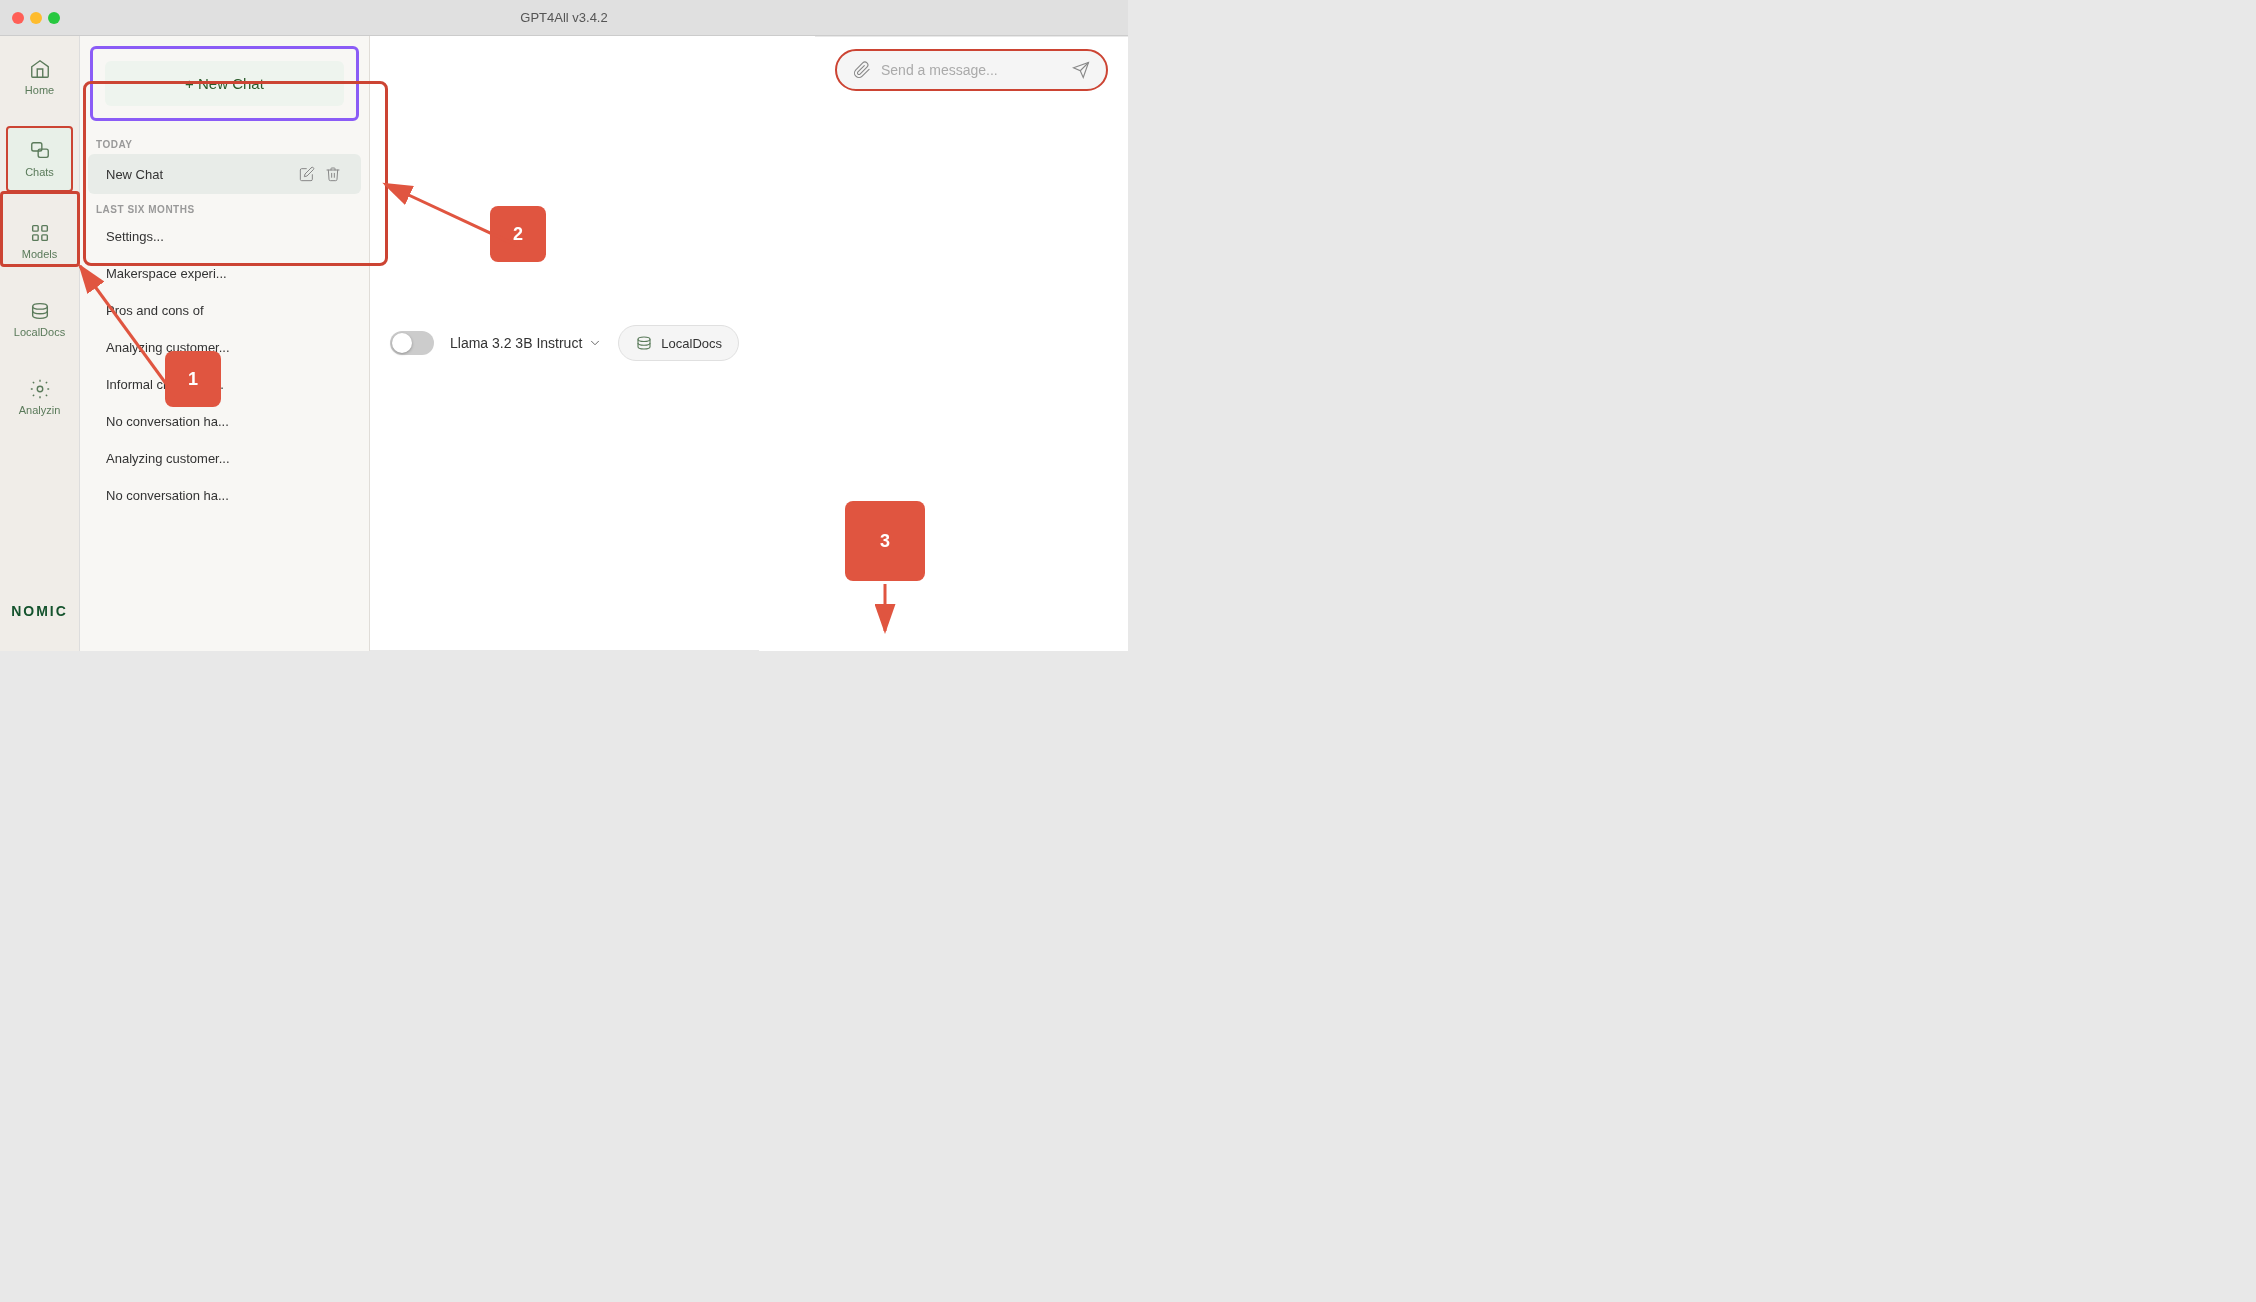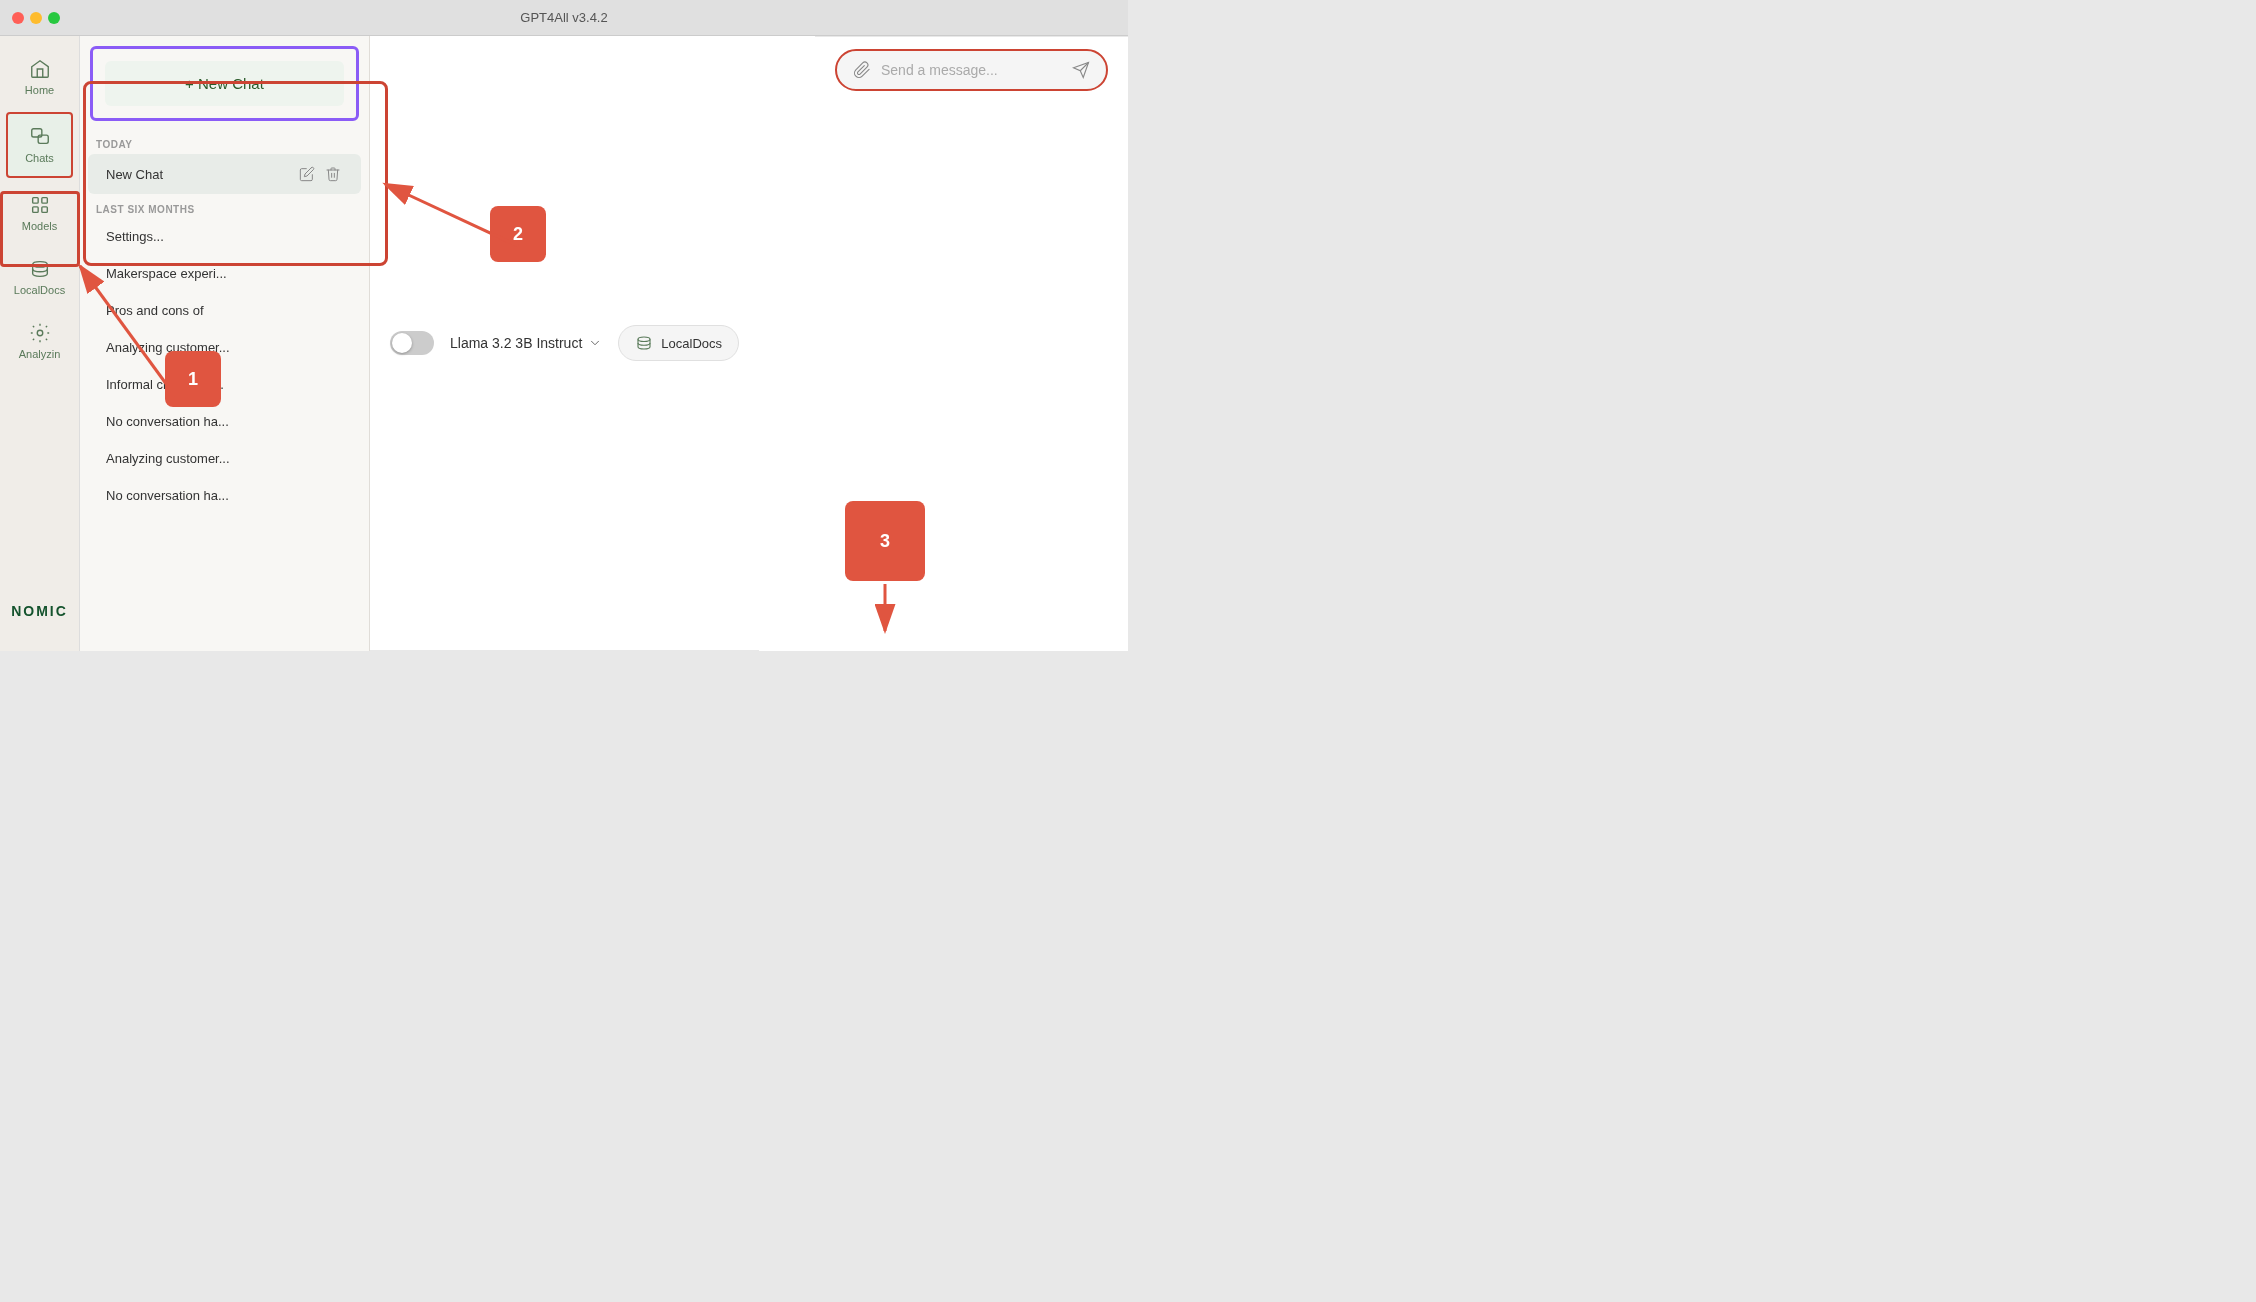--- a/index.html
+++ b/index.html
@@ -63,21 +63,21 @@
     
     .sidebar-icons {
       width: 80px;
       background: #f0ede8;
       display: flex;
       flex-direction: column;
       align-items: center;
       padding-top: 10px;
       flex-shrink: 0;
       border-right: 1px solid #ddd;
-      gap: 2px;
+      gap: 16px;
     }
 
     .sidebar-nav-item {
       width: 100%;
       display: flex;
       flex-direction: column;
       align-items: center;
       padding: 12px 0;
       cursor: pointer;
       color: #5a7a5a;

